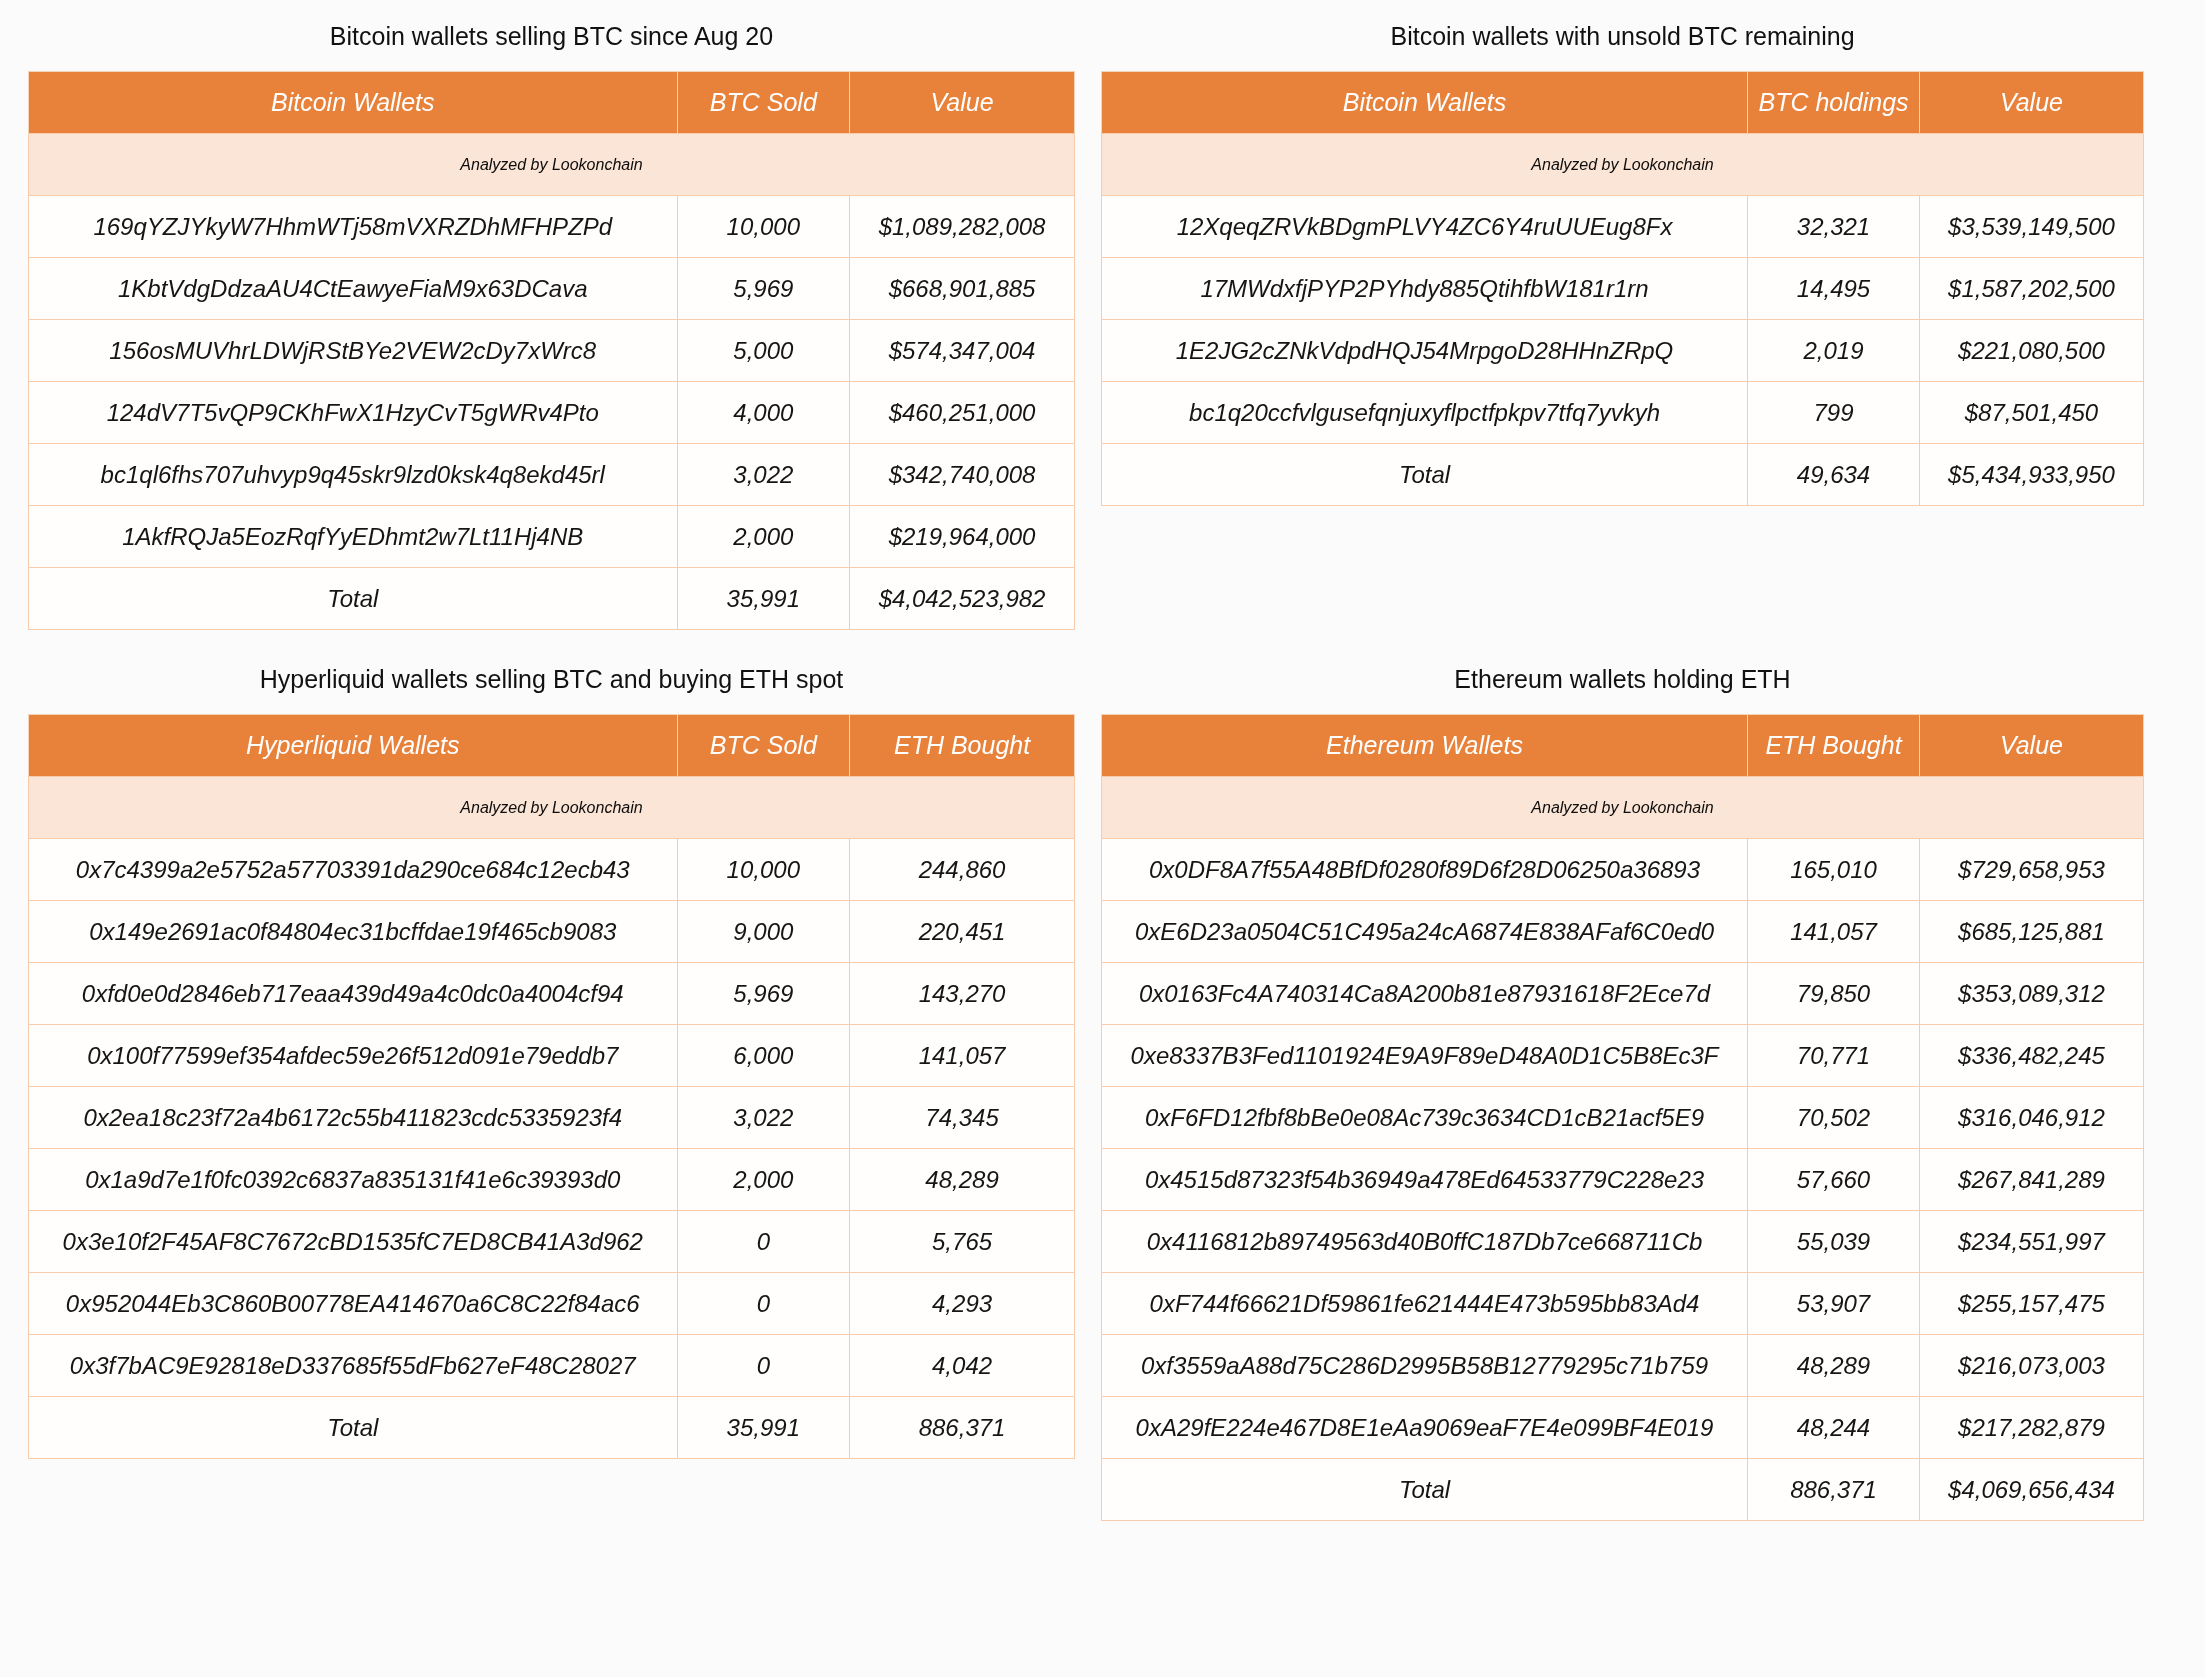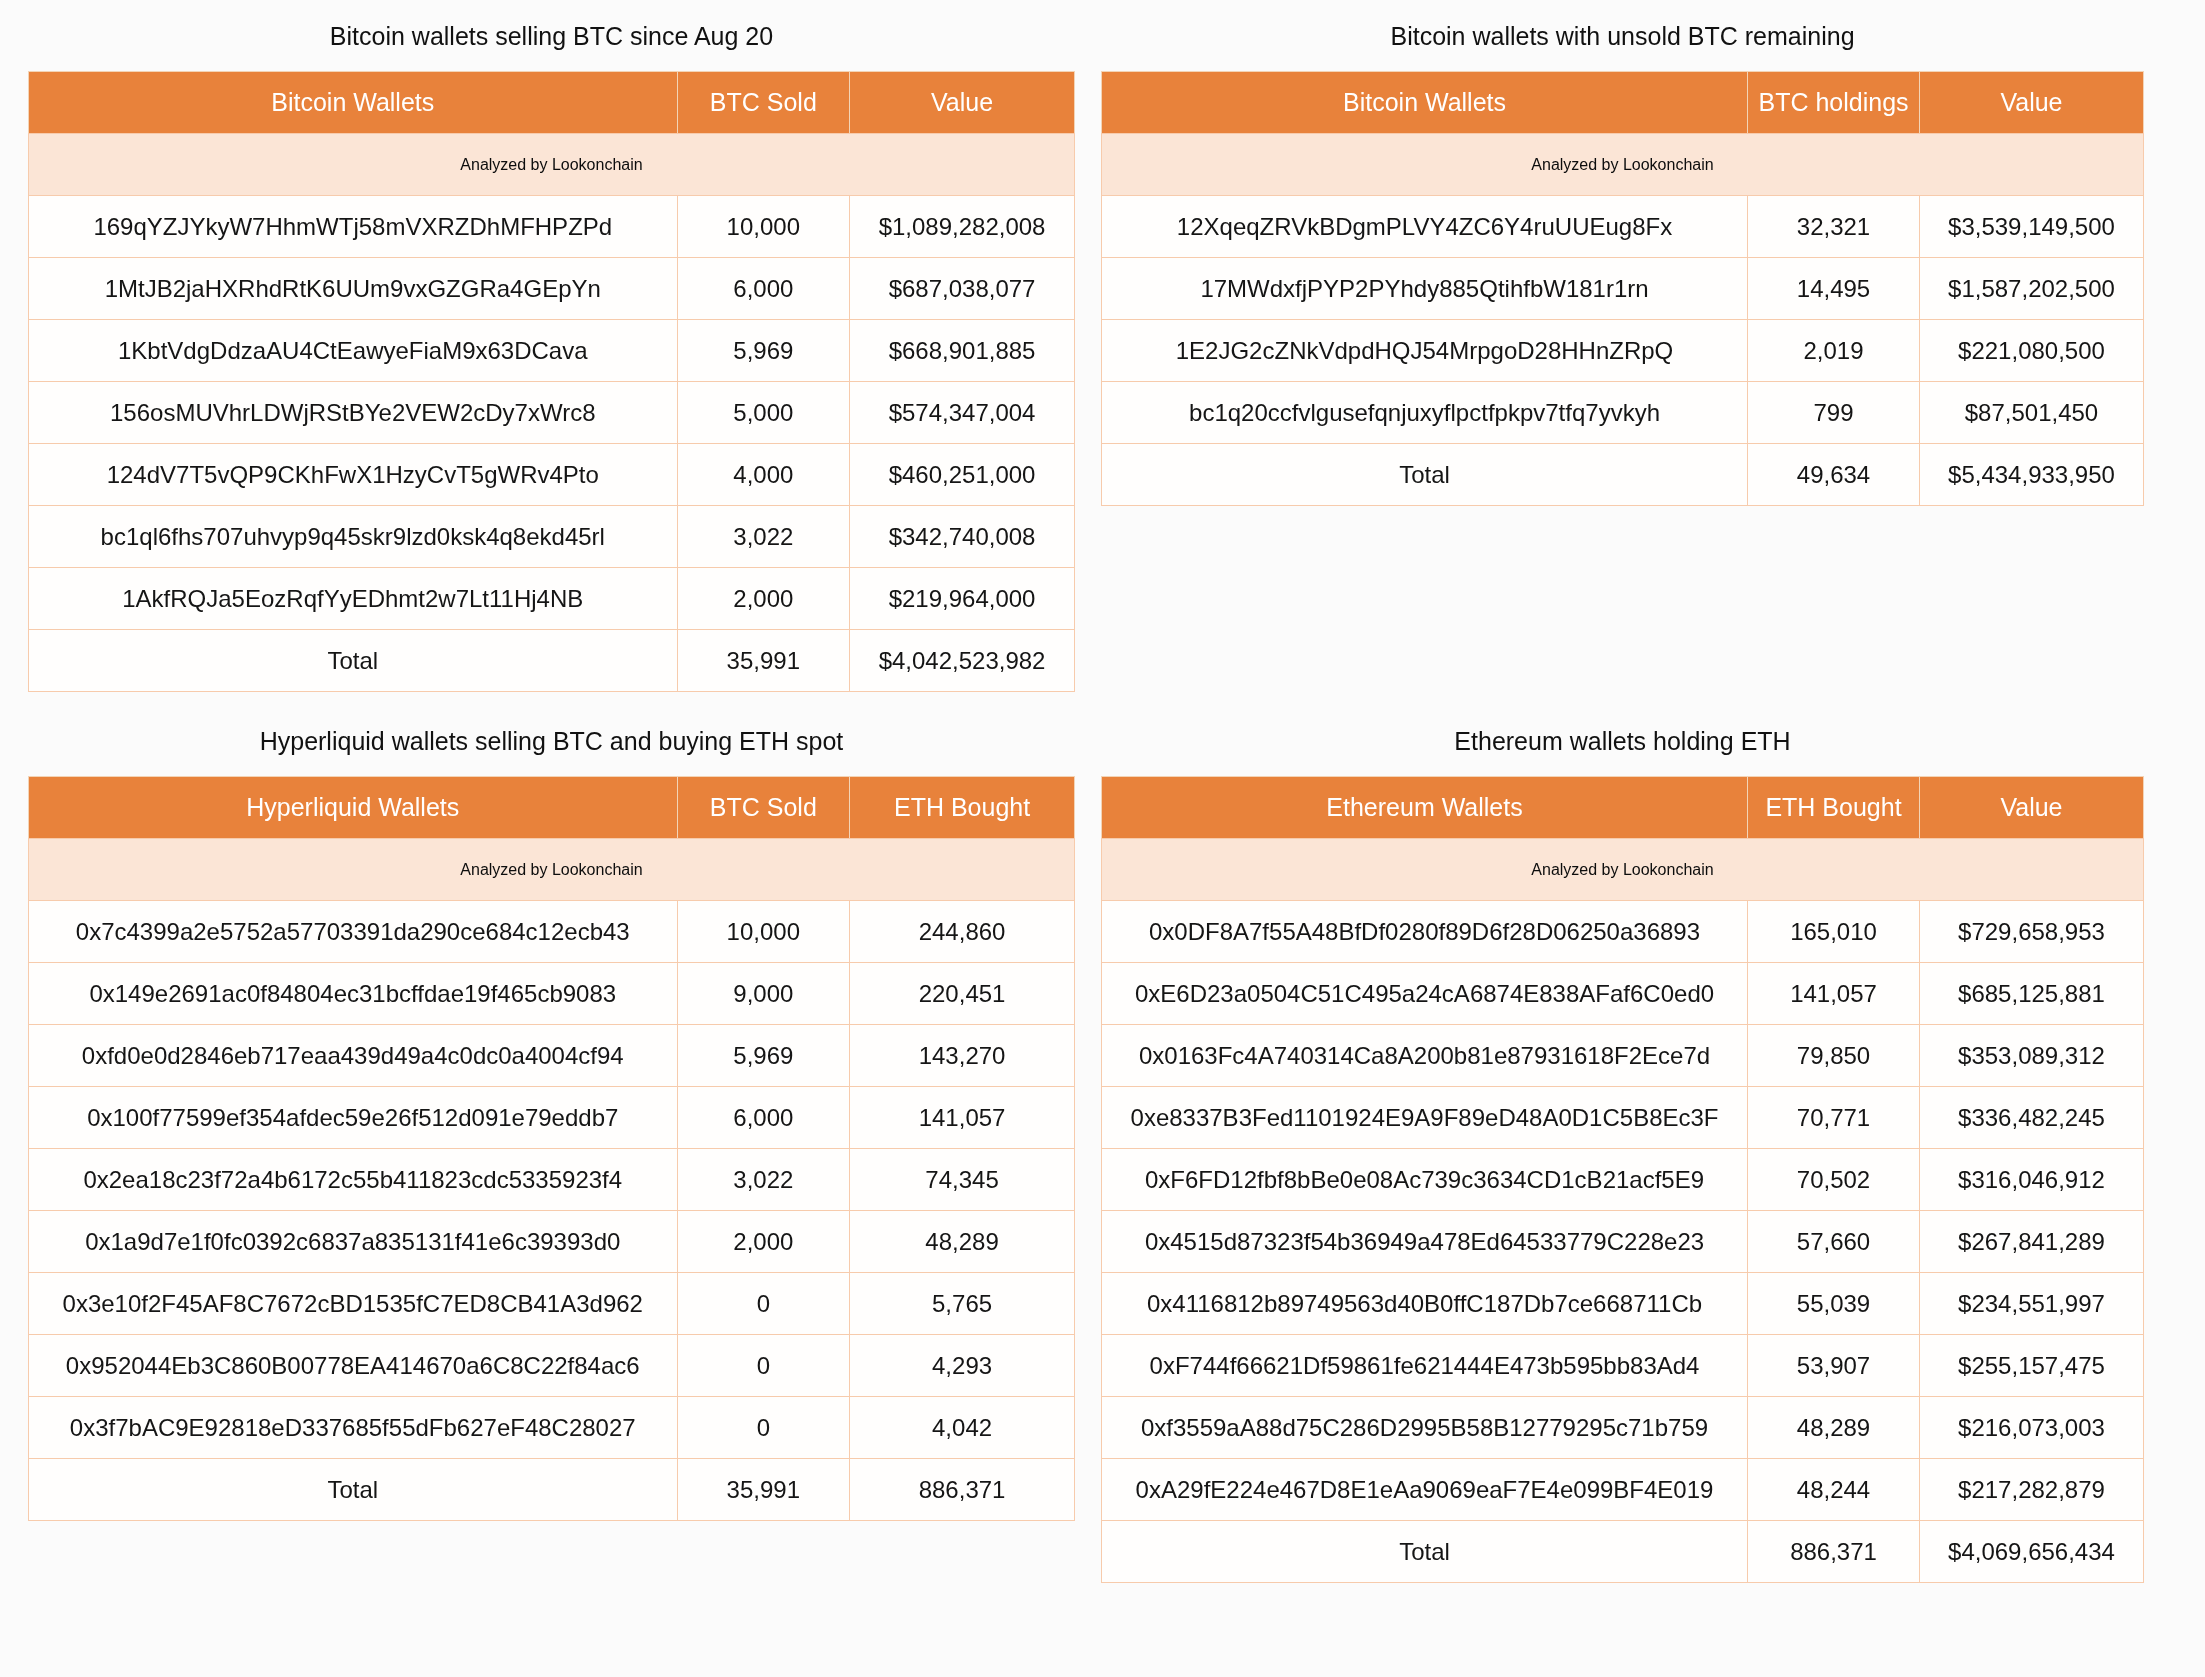--- a/index.html
+++ b/index.html
@@ -24,20 +24,21 @@
     line-height:30px;
     margin:7.5px 0 20.5px 0;
     color:#111;
   }
   table{
     width:100%;
     border-collapse:collapse;
     table-layout:fixed;
     border:1.6px solid #f2b078;
     background:#000000;
+    font-style:italic;
   }
   col.c1{width:62%;}
   col.c2{width:16.5%;}
   col.c3{width:21.5%;}
   th,td{
     height:62px;
     text-align:center;
     vertical-align:middle;
     font-size:24px;
     border:1.1px solid #f7cbac;
@@ -84,25 +85,20 @@
           <td colspan="3" class="analyzed">Analyzed by Lookonchain</td>
         </tr>
       </thead>
       <tbody>
           <tr>
             <td>169qYZJYkyW7HhmWTj58mVXRZDhMFHPZPd</td>
             <td>10,000</td>
             <td>$1,089,282,008</td>
           </tr>
           <tr>
-            <td>1MtJB2jaHXRhdRtK6UUm9vxGZGRa4GEpYn</td>
-            <td>6,000</td>
-            <td>$687,038,077</td>
-          </tr>
-          <tr>
             <td>1KbtVdgDdzaAU4CtEawyeFiaM9x63DCava</td>
             <td>5,969</td>
             <td>$668,901,885</td>
           </tr>
           <tr>
             <td>156osMUVhrLDWjRStBYe2VEW2cDy7xWrc8</td>
             <td>5,000</td>
             <td>$574,347,004</td>
           </tr>
           <tr>

